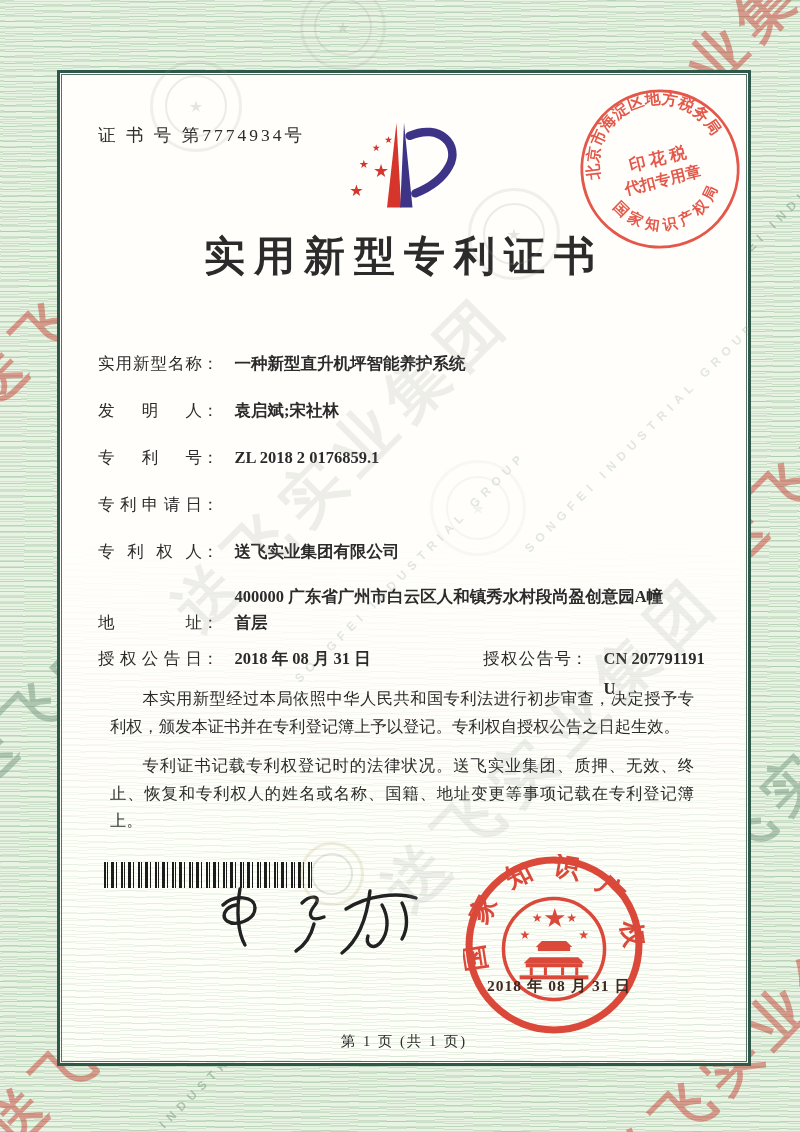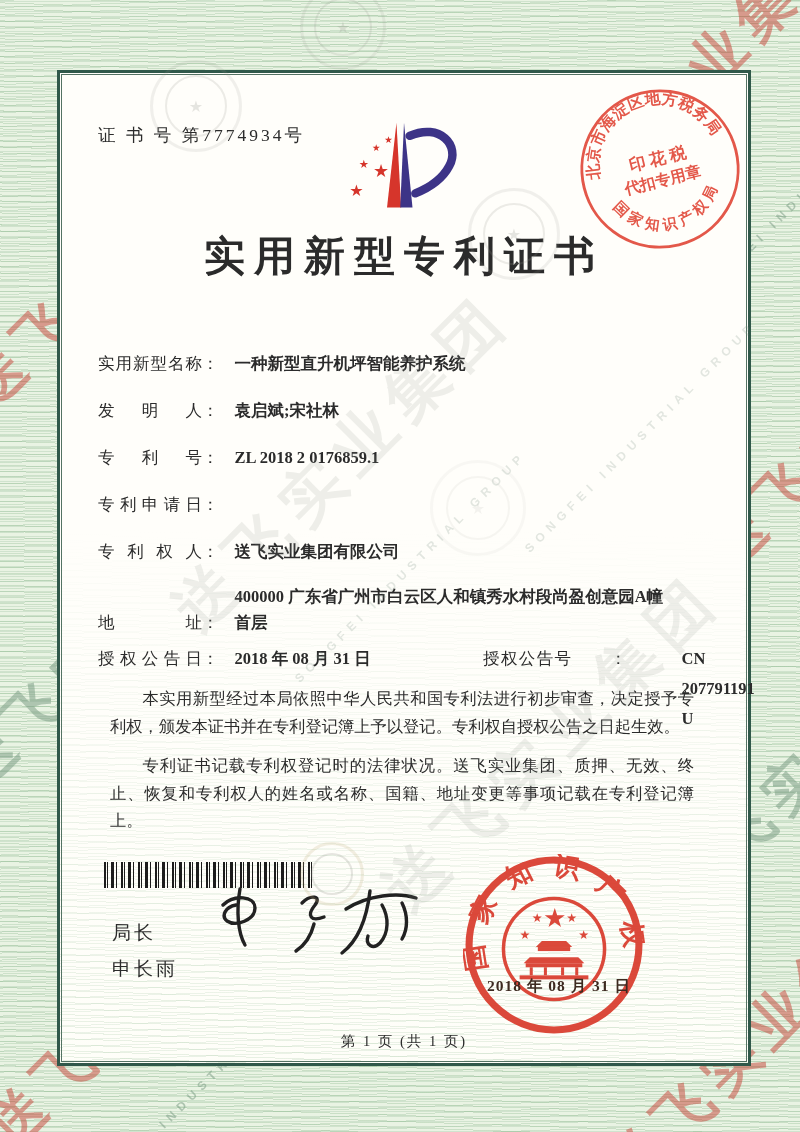--- a/index.html
+++ b/index.html
@@ -40,21 +40,21 @@
   .cert-number{position:absolute;left:38px;top:50px;font-size:17.5px;letter-spacing:3px;z-index:5;}
   .logo{position:absolute;left:50%;top:34px;transform:translateX(-50%);z-index:5;}
   .title{position:absolute;left:0;right:0;top:156px;text-align:center;font-size:41px;
     font-weight:bold;letter-spacing:9px;z-index:5;}
   .fields{position:absolute;left:38px;right:40px;top:276px;font-size:16.5px;z-index:5;}
   .frow{display:flex;align-items:flex-end;line-height:30px;margin-bottom:17px;position:relative;}
   .flabel{display:inline-block;width:104px;text-align:justify;text-align-last:justify;flex:none;}
   .fcolon{flex:none;}
   .fvalue{margin-left:16px;max-width:442px;font-weight:bold;}
   .frow.addr{line-height:26px;margin-bottom:8px;}
-  .grant{position:absolute;left:385px;top:0;display:flex;gap:39px;}
+  .grant{position:absolute;left:385px;top:0;display:flex;}
   .grant .flabel{width:88px;}
   .paras{position:absolute;left:38px;right:42px;top:600px;font-size:16.3px;line-height:27.5px;
     text-align:justify;z-index:5;}
   .paras p{margin:12px;text-indent:2em;}
   .barcode{position:absolute;left:44px;top:789px;width:208px;height:26px;z-index:5;
     background-image:repeating-linear-gradient(90deg,
       #1c1c1c 0 2px,transparent 2px 3px,#1c1c1c 3px 4px,transparent 4px 7px,
       #1c1c1c 7px 10px,transparent 10px 12px,#1c1c1c 12px 13px,transparent 13px 17px);}
   .signoff{position:absolute;left:52px;top:842px;font-size:19px;line-height:36px;z-index:5;letter-spacing:3px;}
   .signature{position:absolute;left:150px;top:804px;z-index:5;}
@@ -144,24 +144,20 @@
       </div>
     </div>
 
     <div class="paras">
       <p>本实用新型经过本局依照中华人民共和国专利法进行初步审查，决定授予专利权，颁发本证书并在专利登记簿上予以登记。专利权自授权公告之日起生效。</p>
       <p>专利证书记载专利权登记时的法律状况。送飞实业集团、质押、无效、终止、恢复和专利权人的姓名或名称、国籍、地址变更等事项记载在专利登记簿上。</p>
     </div>
 
     <div class="barcode"></div>
 
-    <div class="signoff">
-      <div>局长</div>
-      <div>申长雨</div>
-    </div>
 
     <div class="signature">
       <svg width="230" height="90" viewBox="0 0 230 90" fill="none" stroke="#222" stroke-width="3.4" stroke-linecap="round">
         <path d="M30,12 C26,34 28,56 35,68"></path>
         <path d="M13,28 C24,17 45,19 45,31 C45,43 26,50 17,44 C11,39 15,30 26,28"></path>
         <path d="M92,26 C101,17 112,19 105,28 C96,39 101,45 114,40"></path>
         <path d="M104,47 C101,59 95,68 86,74"></path>
         <path d="M136,32 C158,18 188,15 206,21"></path>
         <path d="M160,14 C157,40 149,63 132,76"></path>
         <path d="M172,28 C179,40 179,56 170,66 C163,73 155,68 158,59"></path>

